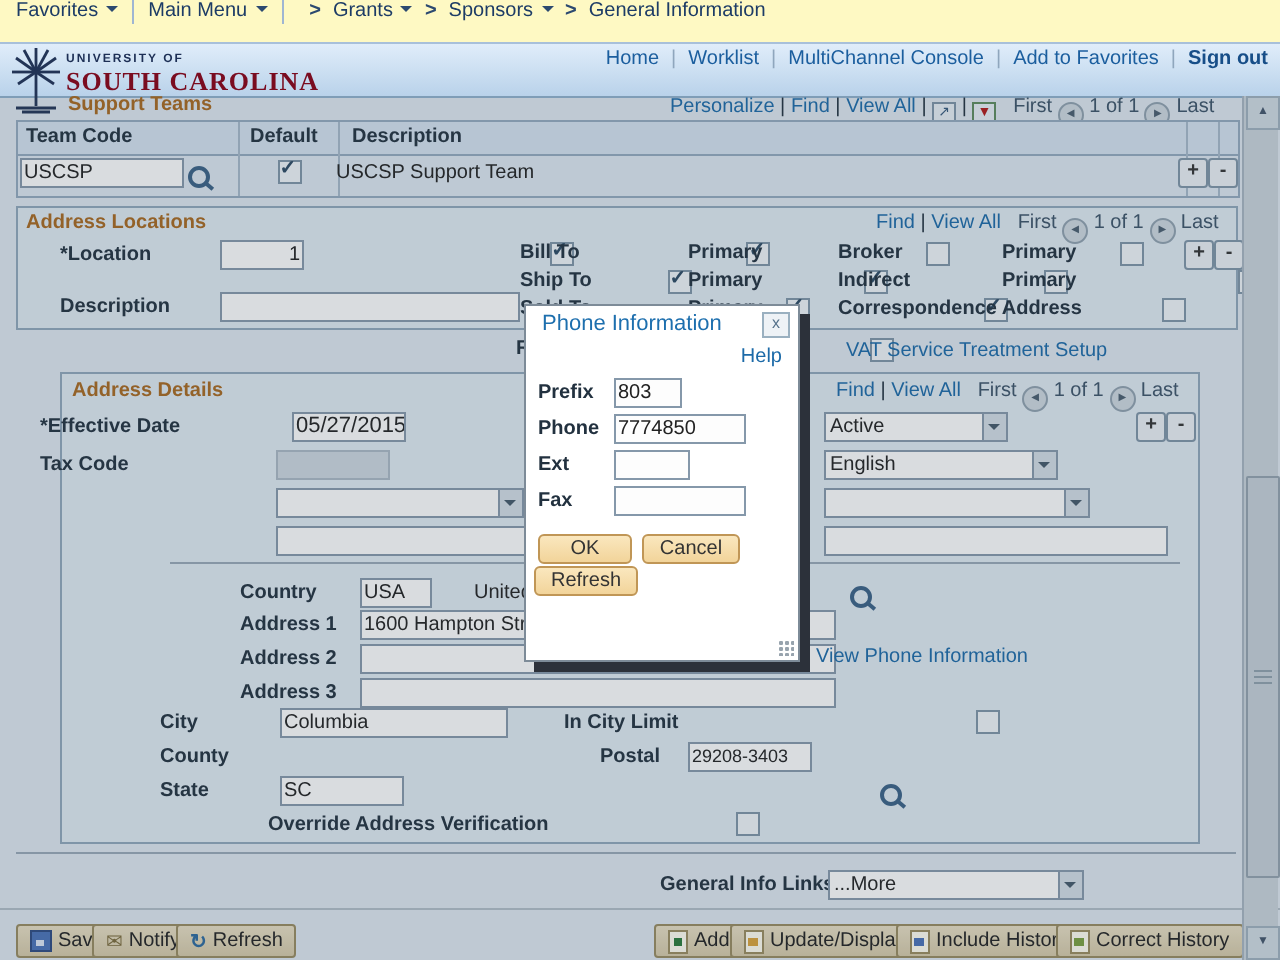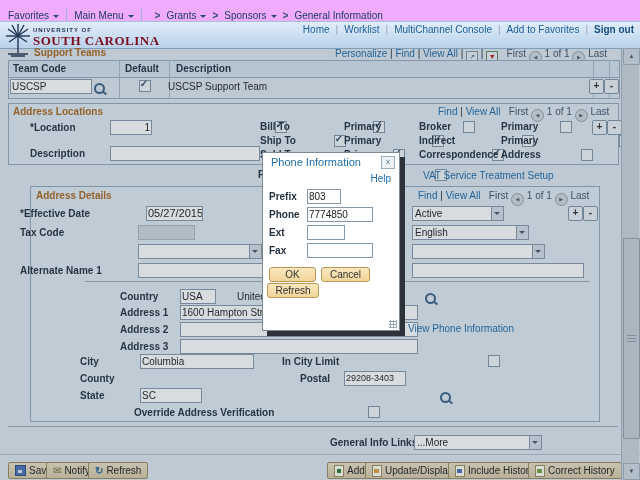--- a/index.html
+++ b/index.html
@@ -1,21 +1,21 @@
 <!DOCTYPE html>
 <html><head>
 <meta charset="utf-8">
 <style>
   html,body{margin:0;padding:0}
   .screen{position:relative;width:640px;height:480px;overflow:hidden;
     font-family:"Liberation Sans",sans-serif;font-size:10px;color:#22313f;background:#dde6ee}
   .r{position:absolute;white-space:nowrap}
   
-  .topnav{left:0;top:0;width:640px;height:22px;background:#f0abfc;border-bottom:1px solid #a8c0da;
-    display:flex;align-items:flex-end;padding-left:8px;box-sizing:border-box;color:#1d3c66}
+  .topnav{left:0;top:0;width:640px;height:22px;background:#fef9c3;border-bottom:1px solid #a8c0da;
+    display:flex;align-items:flex-start;padding-left:8px;box-sizing:border-box;color:#1d3c66}
   .banner{left:0;top:22px;width:640px;height:26px;background:linear-gradient(#e0edfa,#b9d2ea);border-bottom:1px solid #8fb0cc}
   .caret{display:inline-block;width:0;height:0;border:3px solid transparent;border-top-color:#2c4a70;margin:3px 0 0 4px;vertical-align:1px}
   .vline{display:inline-block;width:1px;height:12px;background:#9fb6d2;margin:0 7px;vertical-align:-2px}
   .bcsep{color:#2c4a70;margin:0 6px;font-weight:bold}
   .hlinks{right:6px;top:24px;display:flex;gap:6px;align-items:center;color:#8fa6bd}
   .hlink{color:#1b5e9e}
   .signout{color:#174e88;font-weight:bold}
   .wordmark1{font-size:6px;letter-spacing:1px;font-weight:bold;color:#1d2f55}
   .wordmark2{font-family:"Liberation Serif",serif;font-size:13px;font-weight:bold;color:#7a0c20;letter-spacing:0.5px}
   
@@ -244,21 +244,20 @@
   <div class="r" style="left:138px;top:244px;width:124px;height:15px">
     <div class="dd"></div>
     <span class="dda"></span>
   </div>
   <div class="r lbl" style="left:300px;top:246px;width:108px">ed</div>
   <div class="r" style="left:412px;top:244px;width:133px;height:15px">
     <div class="dd"></div>
     <span class="dda"></span>
   </div>
 
-  <div class="r lbl" style="left:20px;top:265px;width:115px">Alternate Name 1</div>
   <div class="r inp" style="left:138px;top:263px;width:168px"></div>
   <div class="r lbl" style="left:289px;top:265px;width:120px">Alternate Name 2</div>
   <div class="r inp" style="left:412px;top:263px;width:168px"></div>
 
   <div class="hr" style="left:85px;top:281px;width:505px"></div>
 
   <div class="r lbl" style="left:120px;top:291px;width:57px">Country</div>
   <div class="r inp" style="left:180px;top:289px;width:32px">USA</div>
   <span class="r mag" style="left:219px;top:292px"></span>
   <div class="r val" style="left:237px;top:291px">United States</div>

